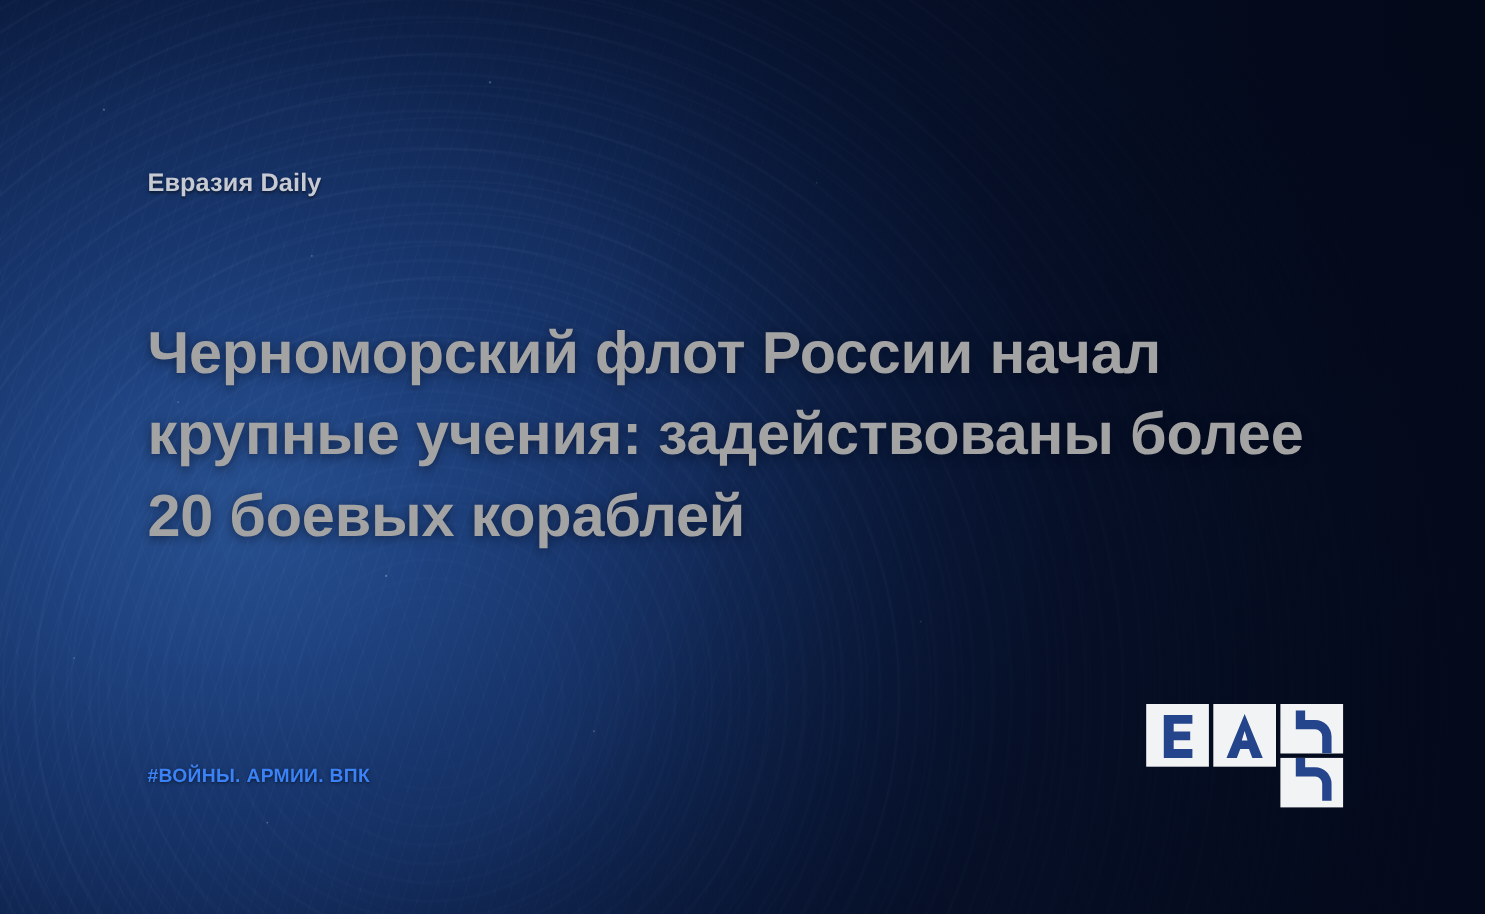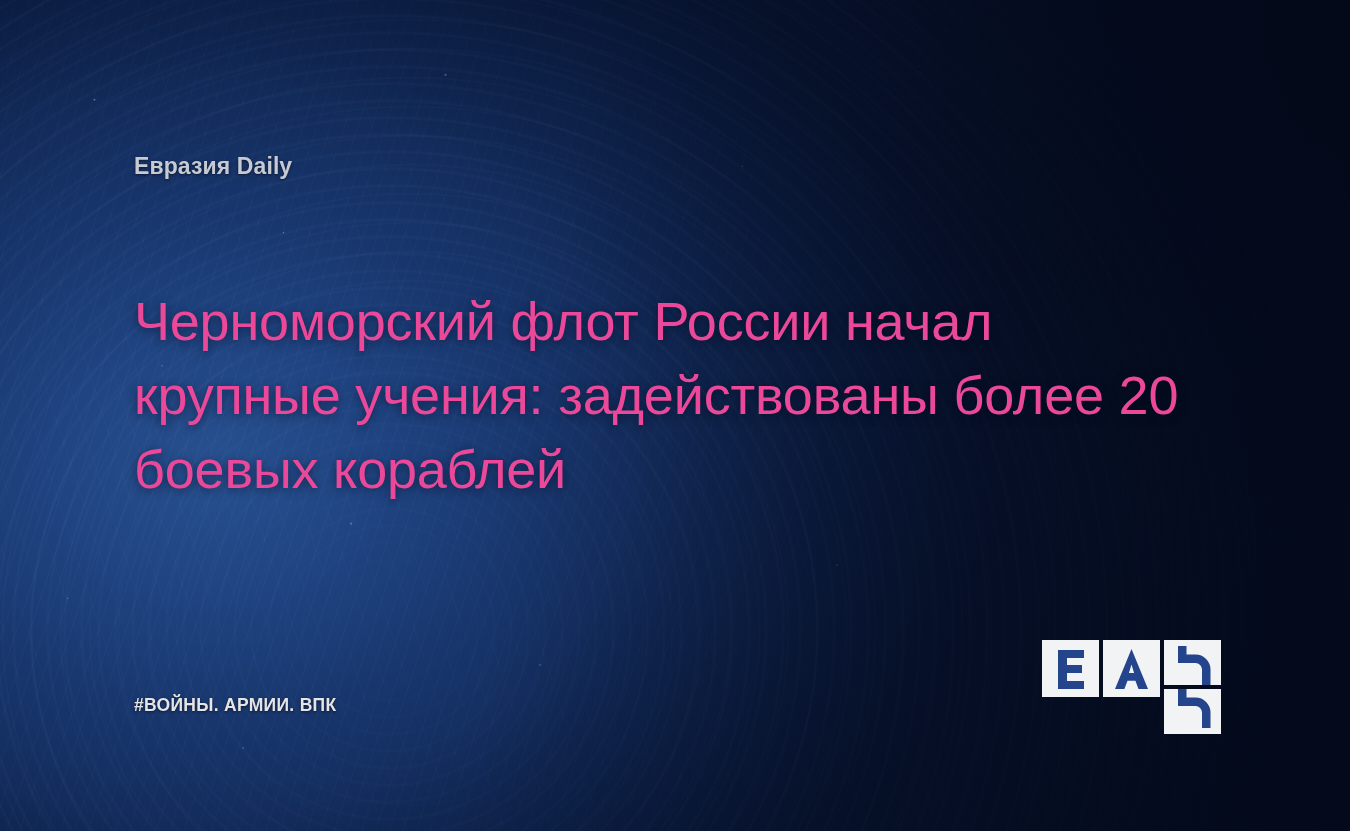--- a/index.html
+++ b/index.html
@@ -145,34 +145,34 @@
   }
 
   .headline {
     position: absolute;
     left: 134px;
     top: 268px;
     width: 1075px;
     margin: 0;
     font-size: 54px;
     line-height: 74px;
-    font-weight: normal;
-    color: #ec4899;
+    font-weight: bold;
+    color: #a3a3a3;
     letter-spacing: -0.2px;
     text-shadow: 0 2px 10px rgba(3,10,28,0.55);
   }
 
   .tag {
     position: absolute;
     left: 134px;
     top: 679px;
     font-size: 17.5px;
     font-weight: bold;
     letter-spacing: 0.3px;
-    color: #e5e5e5;
+    color: #3b82f6;
     text-shadow: 0 1px 3px rgba(0,0,0,0.6);
     white-space: nowrap;
   }
 
   
   .logo {
     position: absolute;
     left: 1042px;
     top: 624px;
     width: 186px;

